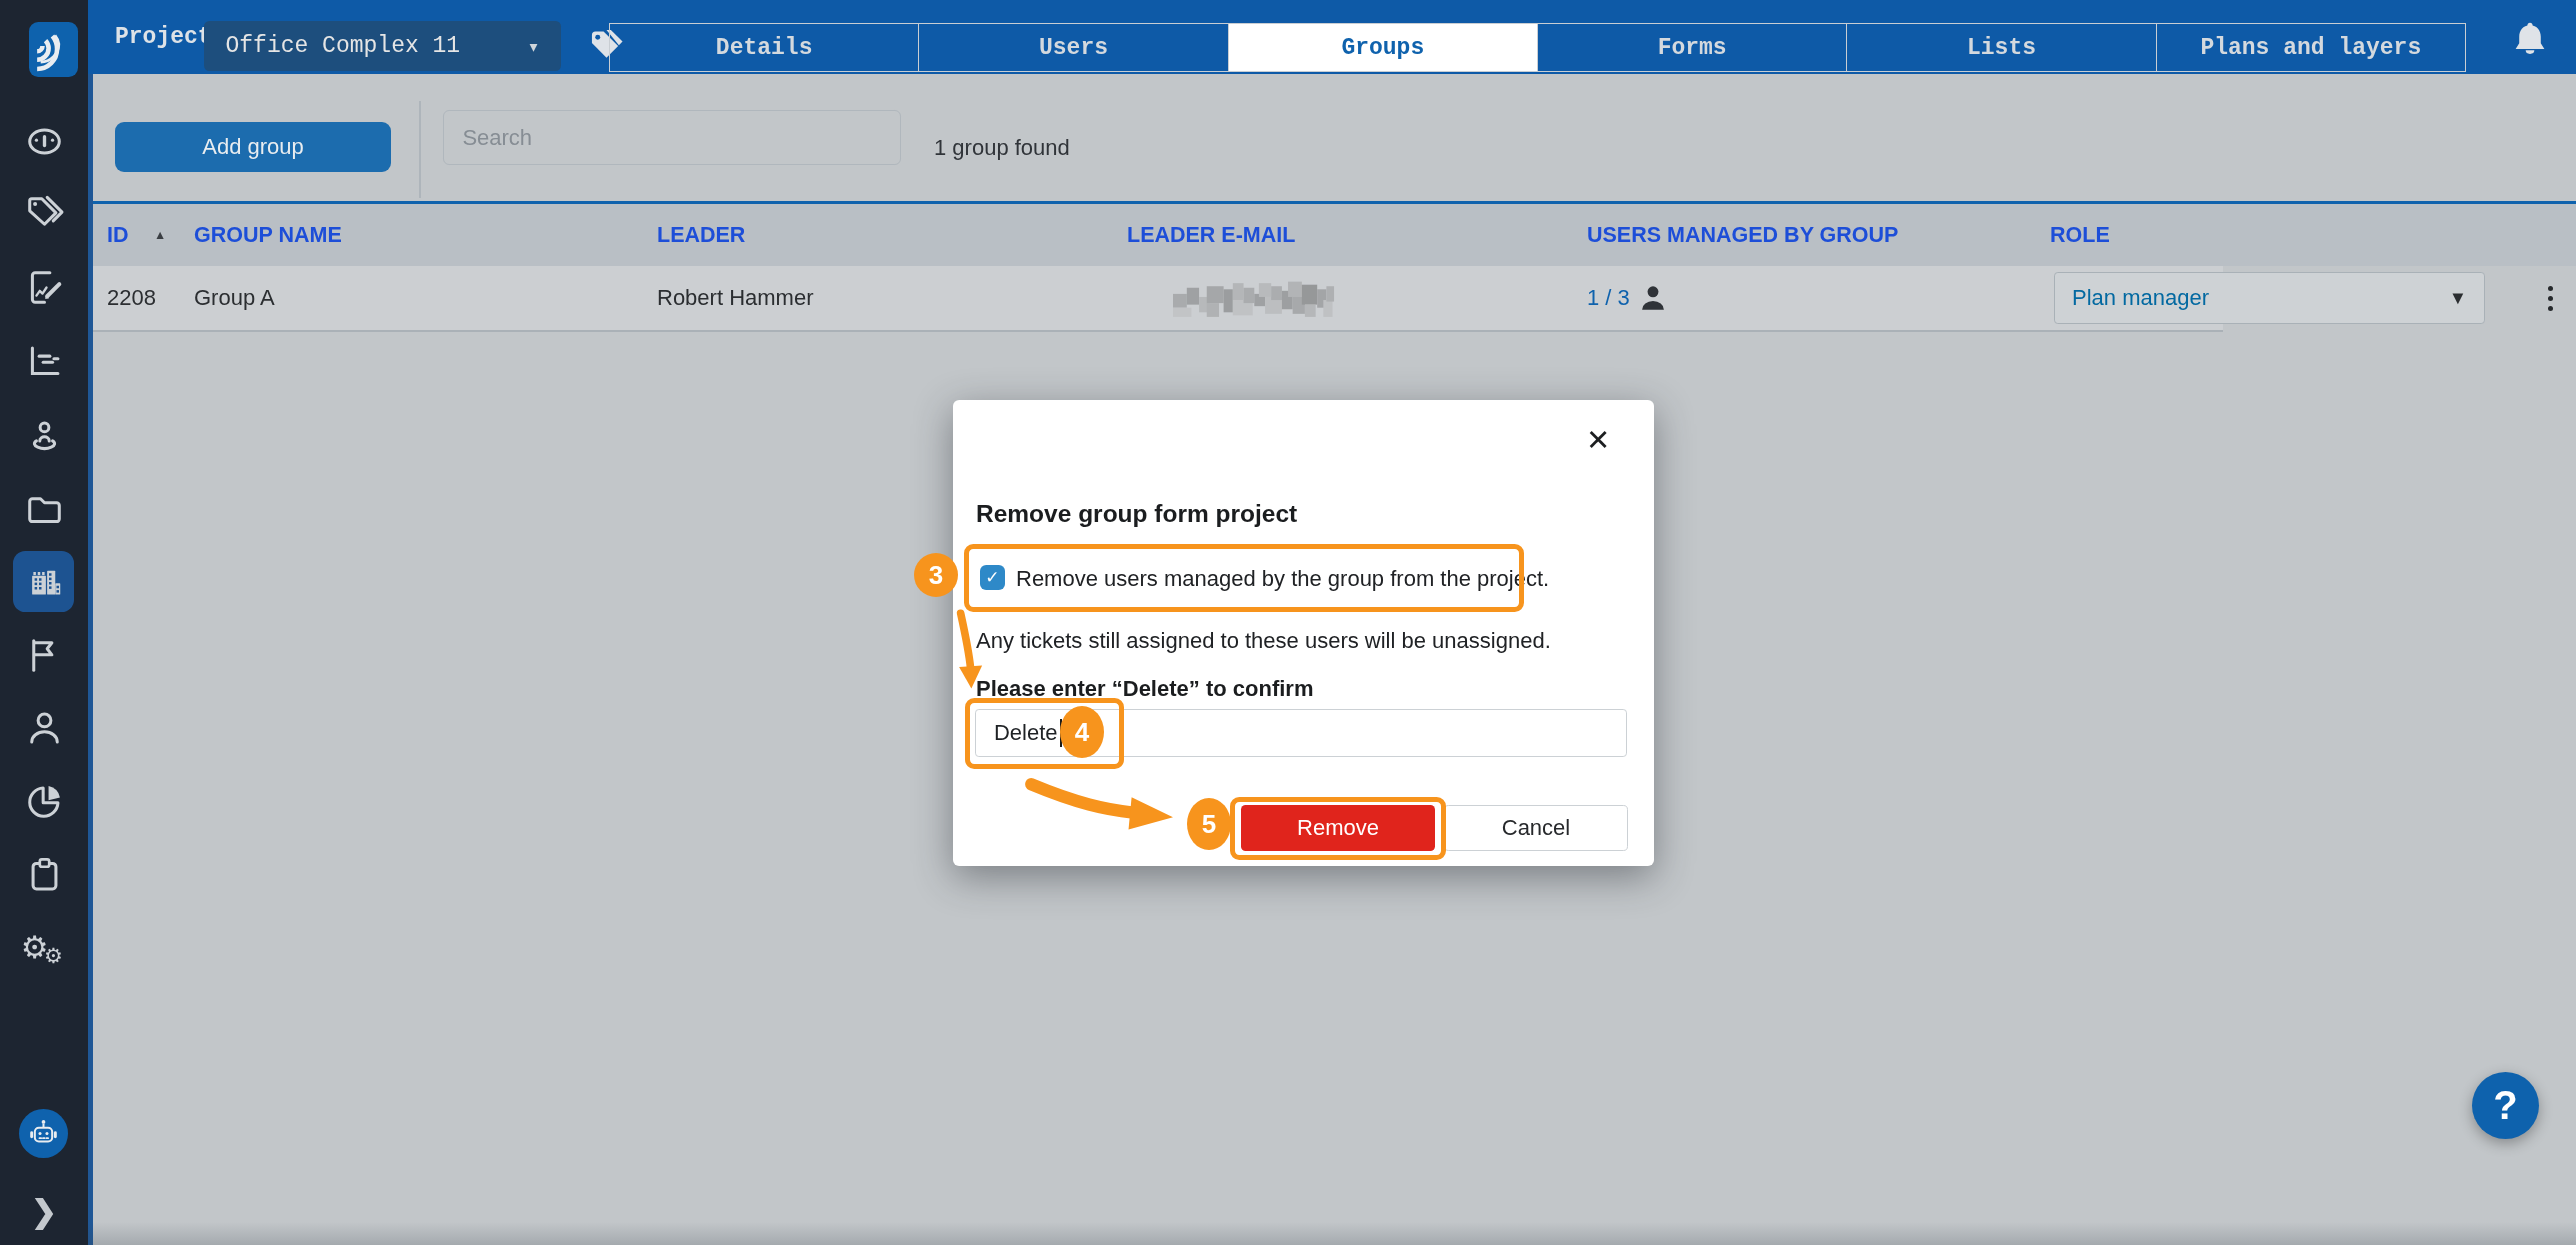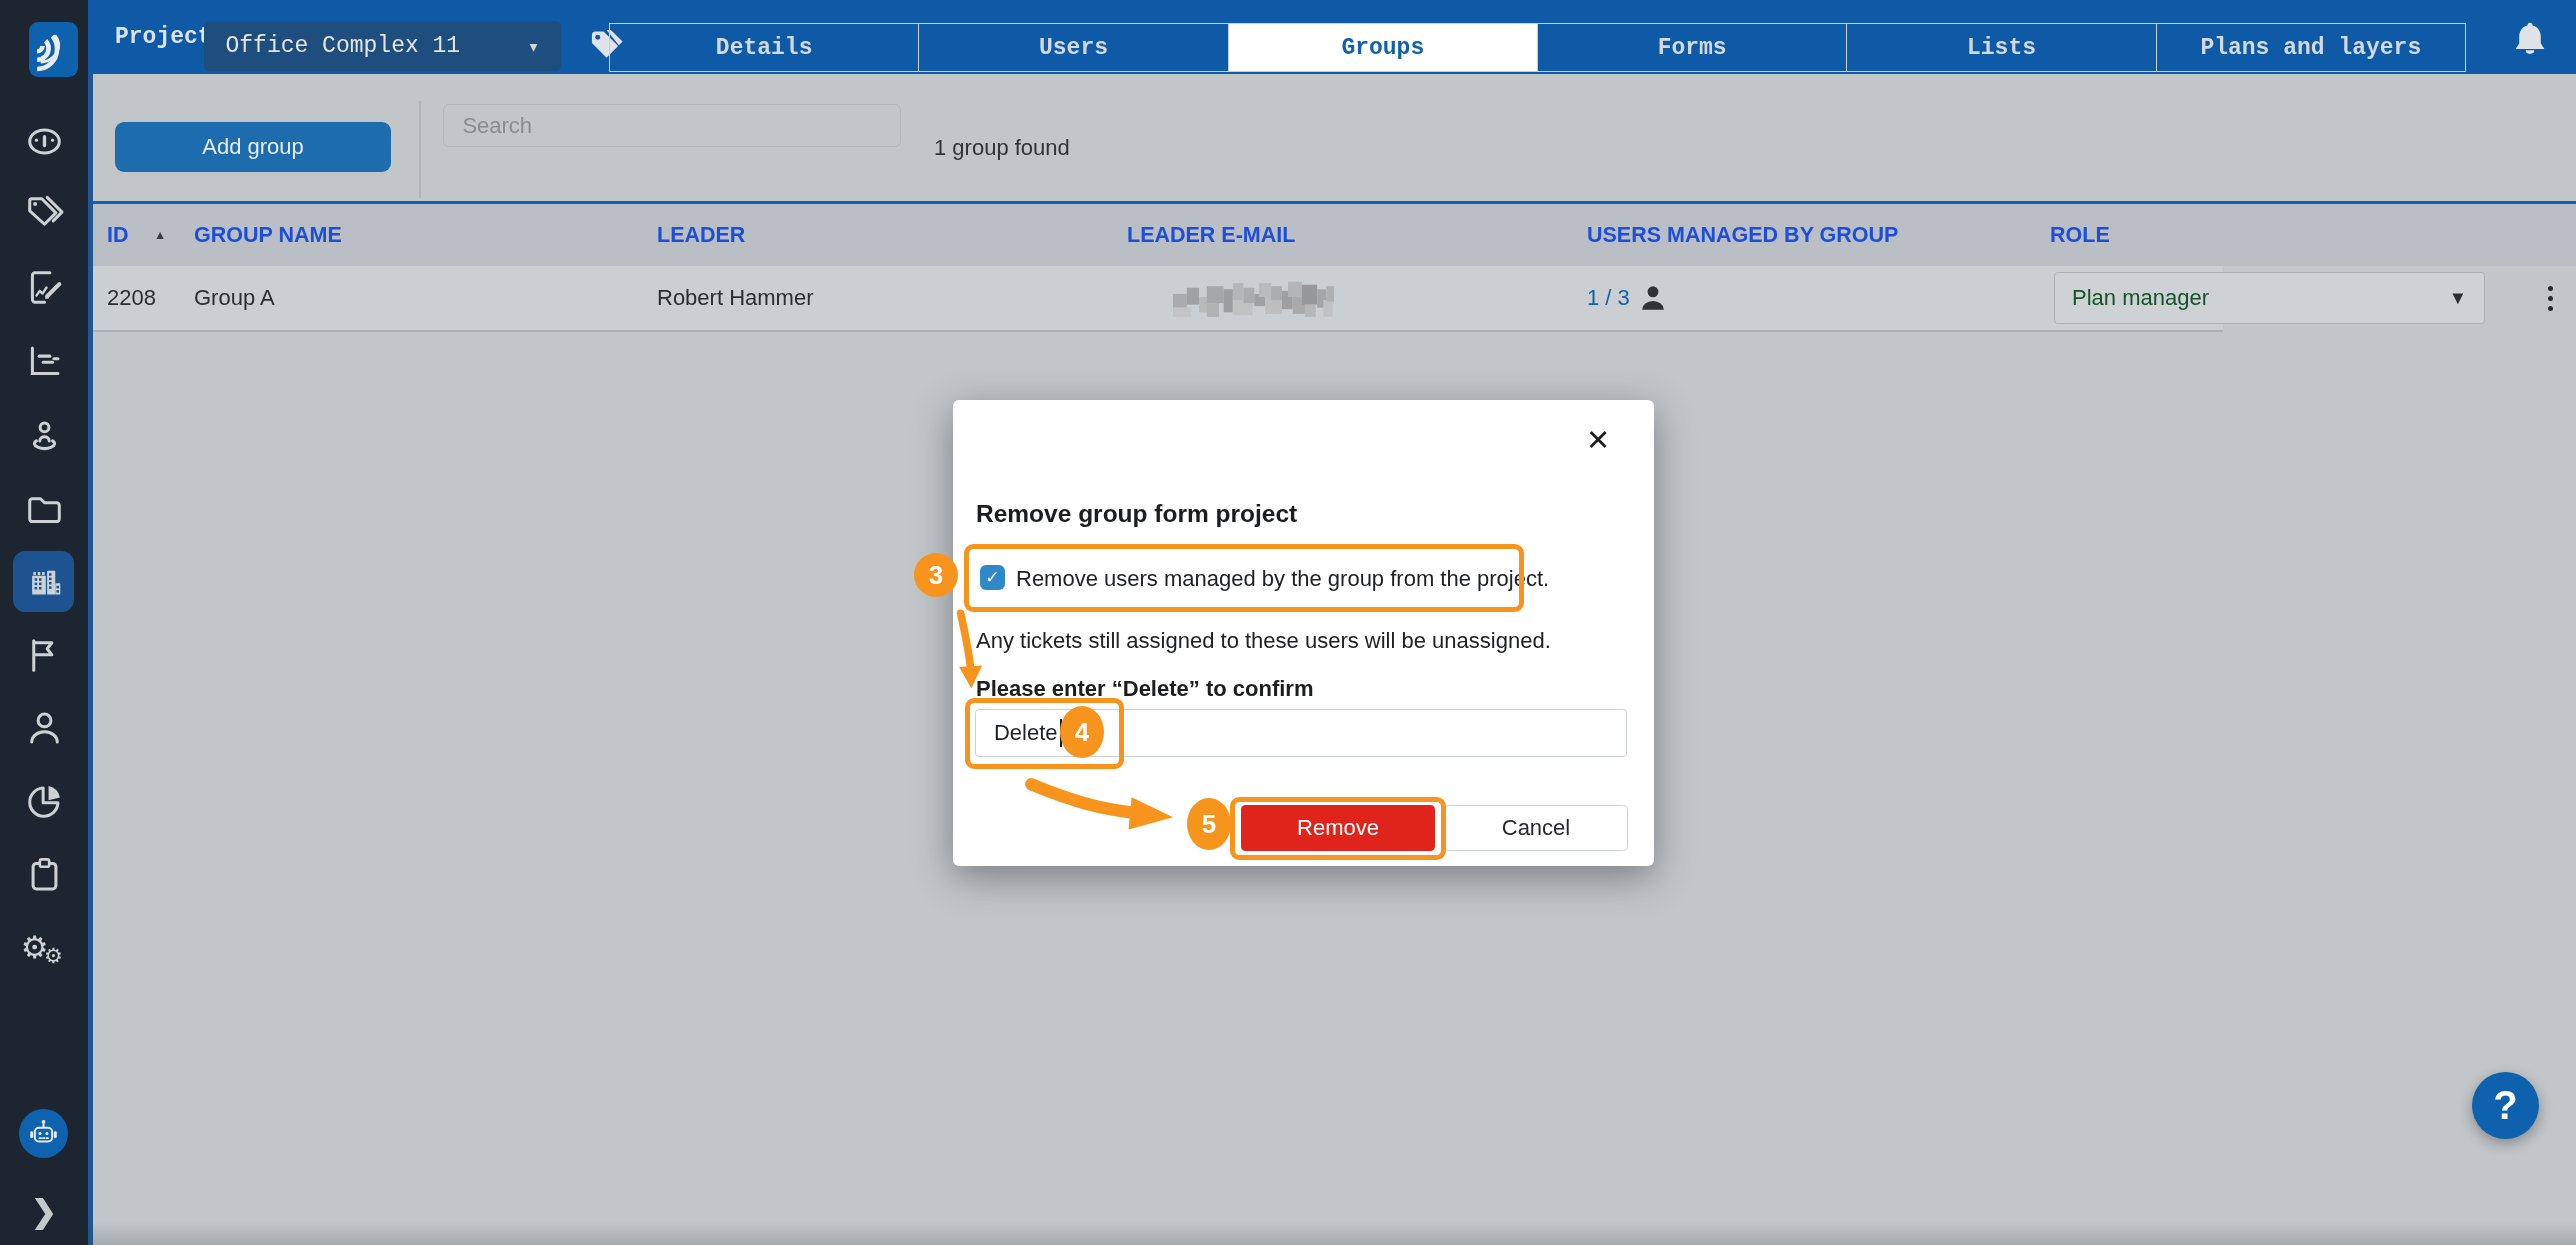--- a/index.html
+++ b/index.html
@@ -31,38 +31,38 @@
   .tab{flex:1;border:1.5px solid #c9ced3;border-left-width:0;display:flex;align-items:center;justify-content:center;
        font-size:23px;font-weight:700;color:#d4d9de;cursor:pointer;box-sizing:border-box;}
   .tab:first-child{border-left-width:1.5px;}
   .tab.active{background:#ffffff;color:#0f62ad;border-color:#c9ced3;}
   .bell{position:absolute;left:2419px;top:18.4px;width:46px;height:46px;}
   .bell-dot{position:absolute;left:2442px;top:12.3px;width:17px;height:17px;border-radius:50%;background:#cba81c;}
   
   .btn-add{position:absolute;left:115px;top:122px;width:276px;height:50px;background:#1c6cae;border-radius:9px;
            color:#e9edf0;font-size:22px;display:flex;align-items:center;justify-content:center;cursor:pointer;z-index:2;}
   .v-div{position:absolute;left:419px;top:101px;width:1.5px;height:97px;background:#aeb5bb;z-index:2;}
-  .search{position:absolute;left:443px;top:104px;width:458px;height:43px;box-sizing:border-box;z-index:2;
+  .search{position:absolute;left:443px;top:110px;width:458px;height:55px;box-sizing:border-box;z-index:2;
           border:1.5px solid #b0b7bd;border-radius:6.1px;background:transparent;font-size:22px;color:#3a3f45;
           padding:0 18.4px;font-family:"Liberation Sans",sans-serif;outline:none;}
   .search::placeholder{color:#868d94;}
   .count{position:absolute;left:934px;top:135px;font-size:22px;color:#303439;z-index:2;}
   
   .thead{position:absolute;left:93px;top:201px;width:2483px;height:65px;background:#b9bfc5;
          border-top:3.1px solid #0f62ad;box-sizing:border-box;z-index:2;}
   .th{position:absolute;top:0;height:62px;display:flex;align-items:center;font-size:21.5px;font-weight:700;color:#1d4ed8;}
   .sortarrow{position:absolute;left:61px;top:0;height:62px;display:flex;align-items:center;font-size:12.3px;color:#3a3e43;}
   .trow{position:absolute;left:93px;top:266px;width:2130px;height:66px;background:#cccfd2;
         border-bottom:2.3px solid #aab1b7;box-sizing:border-box;z-index:2;}
   .td{position:absolute;top:0;height:64px;display:flex;align-items:center;font-size:22px;color:#2b2e31;}
   .userslink{color:#0f62ad;cursor:pointer;}
   .blurmail{position:absolute;left:1080px;top:10.7px;width:181px;height:43px;}
   .role-select{position:absolute;left:1961px;top:6.1px;width:431px;height:52px;background:#ced2d5;border:1.5px solid #a9b1b7;
                border-radius:3.8px;box-sizing:border-box;display:flex;align-items:center;padding:0 17px;cursor:pointer;}
-  .role-select .val{flex:1;font-size:22px;color:#14532d;}
+  .role-select .val{flex:1;font-size:22px;color:#0369a1;}
   .role-select .caret{font-size:18.4px;color:#2b2e31;}
   .kebab{position:absolute;left:2442px;top:15.3px;width:31px;height:34px;display:flex;flex-direction:column;
          align-items:center;justify-content:center;gap:4.6px;cursor:pointer;}
   .kebab i{width:5.4px;height:5.4px;border-radius:50%;background:#26292c;}
   
   .modal{position:absolute;left:953px;top:400px;width:701px;height:466px;background:#ffffff;border-radius:6.1px;
          box-shadow:0 10.7px 38px rgba(35,40,46,.45);z-index:20;}
   .m-close{position:absolute;left:633px;top:26px;font-size:29px;color:#1c1e20;cursor:pointer;line-height:1;}
   .m-title{position:absolute;left:23px;top:100px;font-size:24.5px;font-weight:700;color:#1b1d1f;}
   .m-check{position:absolute;left:27px;top:165px;width:24.5px;height:24.5px;border-radius:6.1px;background:#2e89c8;

